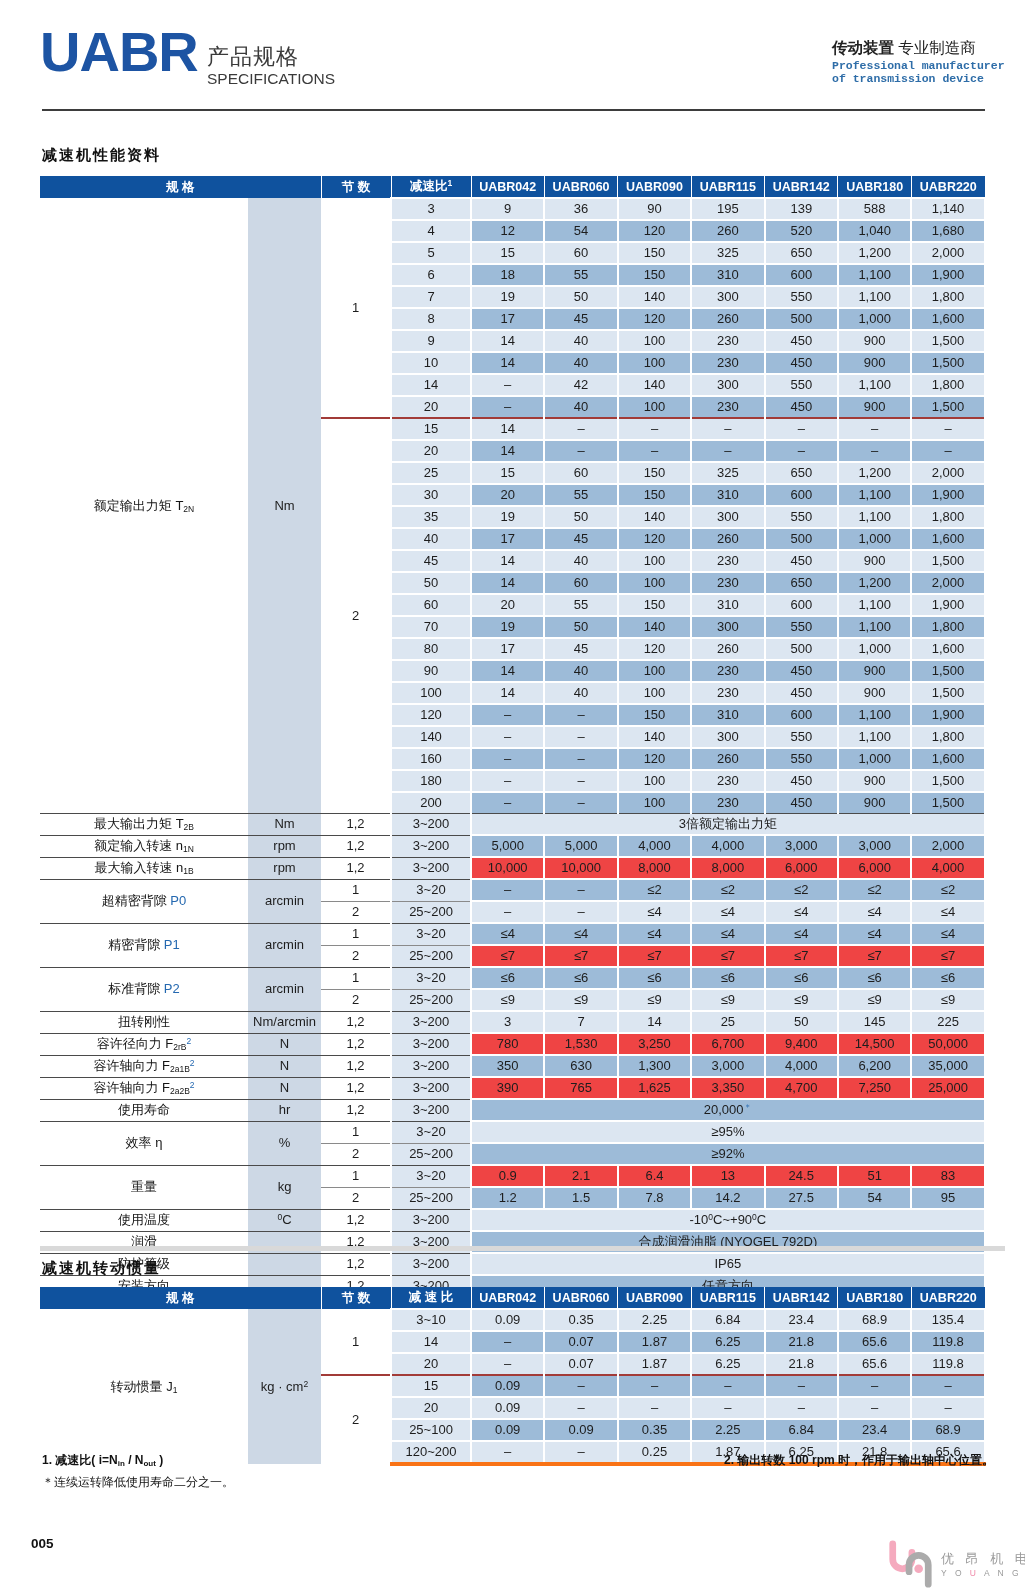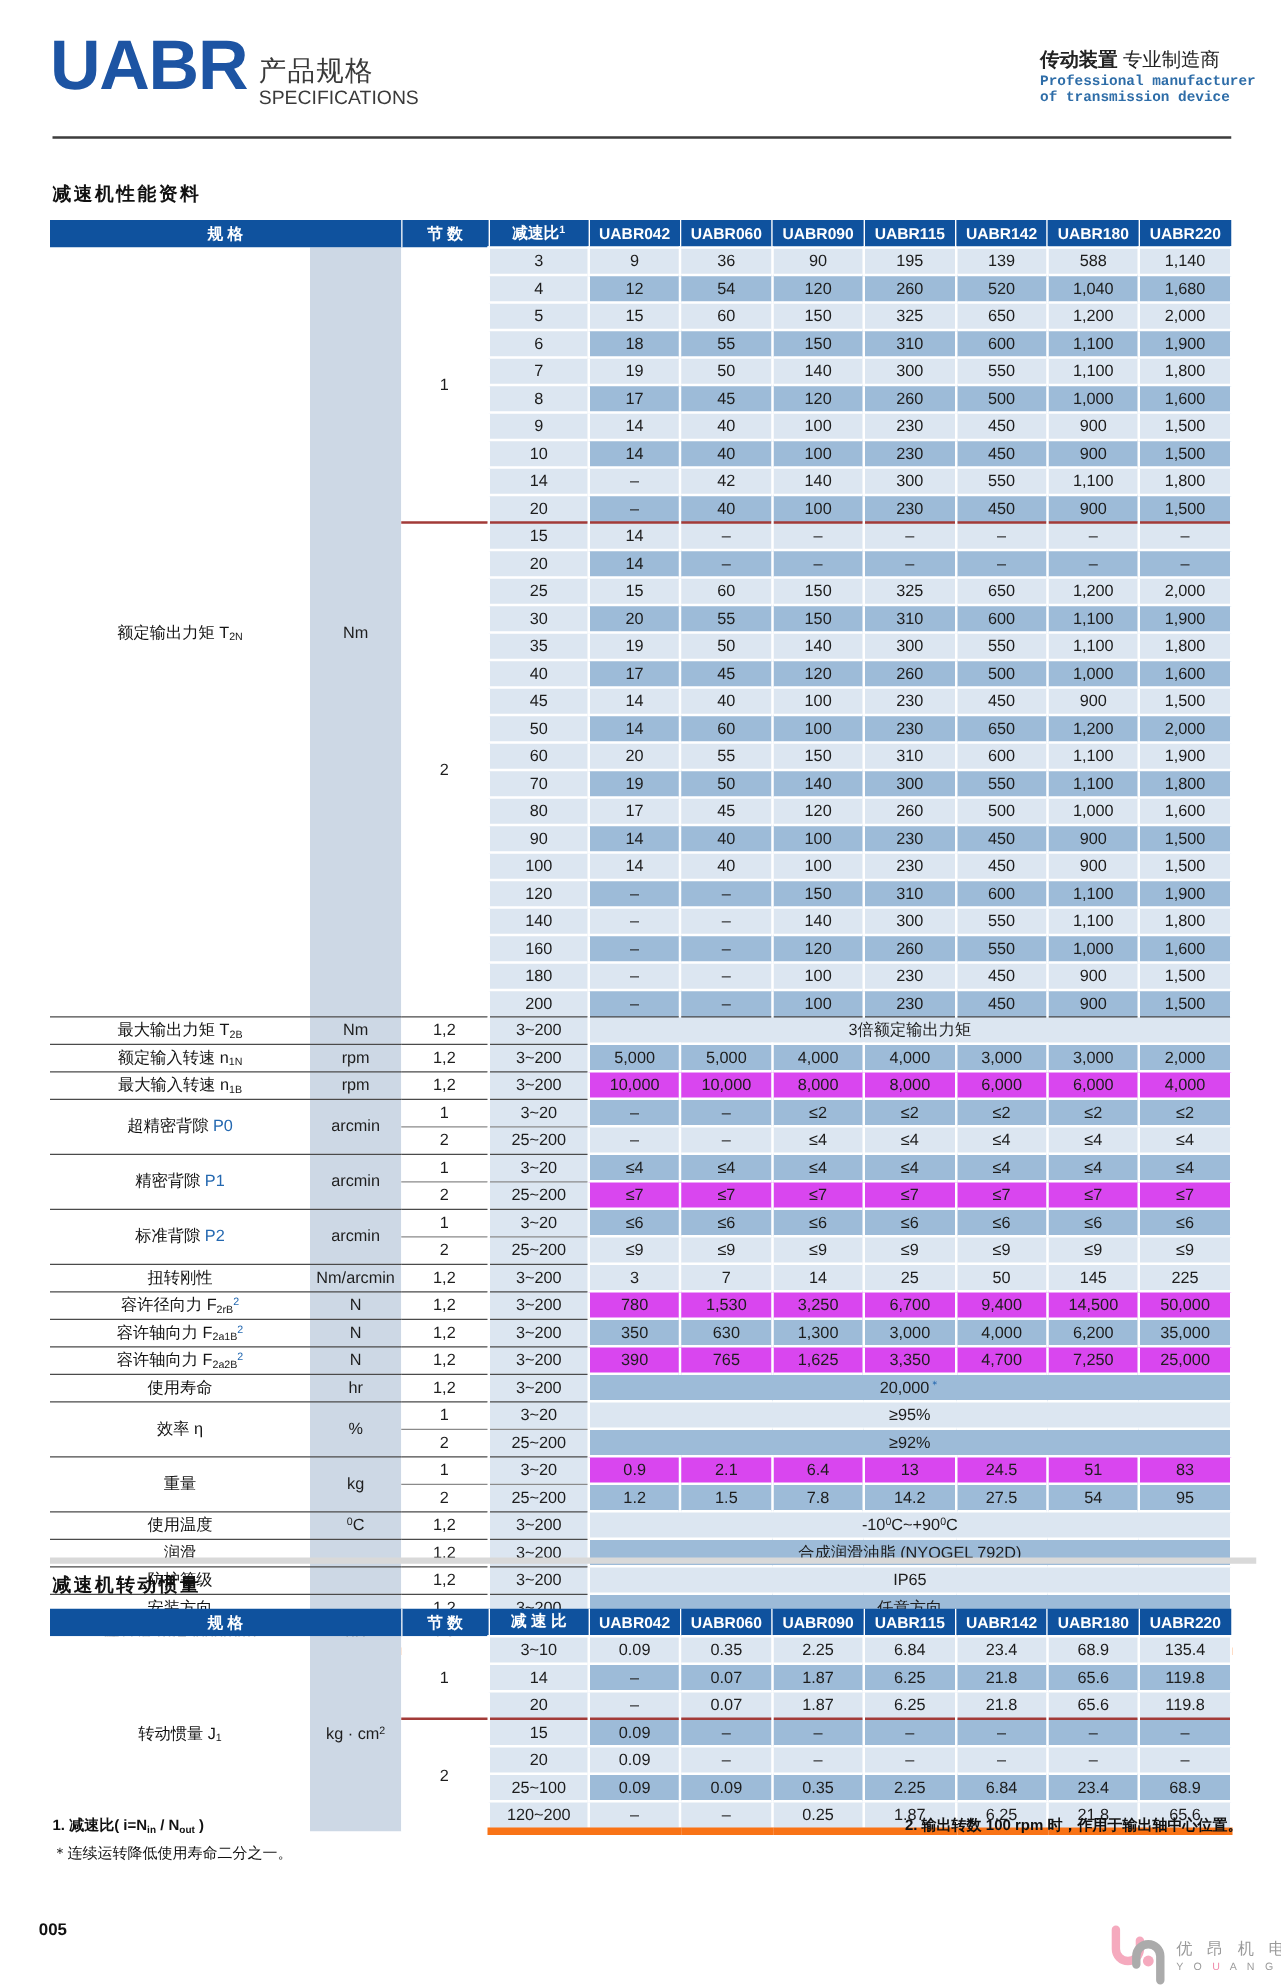--- a/index.html
+++ b/index.html
@@ -36,25 +36,25 @@
   .spec sub{font-size:8.5px;vertical-align:-2px;line-height:0;}
   .spec sup{font-size:8.5px;vertical-align:4px;line-height:0;}
   .blu{color:#2468b0;}
   .lbl{text-align:left;padding-left:5px;background:#fff;color:#141414;}
   .unit{background:#cdd8e5;}
   .stage{background:#fff;}
   .ratio{background:#dce6f1;border:2px solid #fff;border-bottom:none;}
   .val{border:2px solid #fff;border-bottom:none;}
   .sL{background:#dce6f1;}
   .sD{background:#9dbbd8;}
-  .sW{background:#d946ef;}
+  .sW{background:#ef4444;}
   .gtop{border-top:1.5px solid #4a4a4a;}
   .stop{border-top:1px solid #8a8a8a;}
   .redtop{border-top:2.5px solid #a23b38;}
-  tr.lastrow td{border-bottom:6px solid #f97316;}
+  tr.lastrow td{border-bottom:4px solid #f97316;}
   
   .footnote{font-size:12px;color:#111;font-weight:700;}
   #fn1{left:42px;top:1452px;}
   #fn-star{left:42px;top:1474px;font-weight:400;}
   #fn2{right:31px;top:1452px;text-align:right;}
   .footnote sub{font-size:8px;vertical-align:-2px;}
   #page-number{left:31px;top:1536px;font-size:13.5px;font-weight:700;color:#111;}
   
   #watermark{left:886px;top:1540px;display:flex;align-items:center;gap:7px;}
   .wm-cn{font-size:13px;color:#9b9b9b;letter-spacing:4px;white-space:nowrap;}

